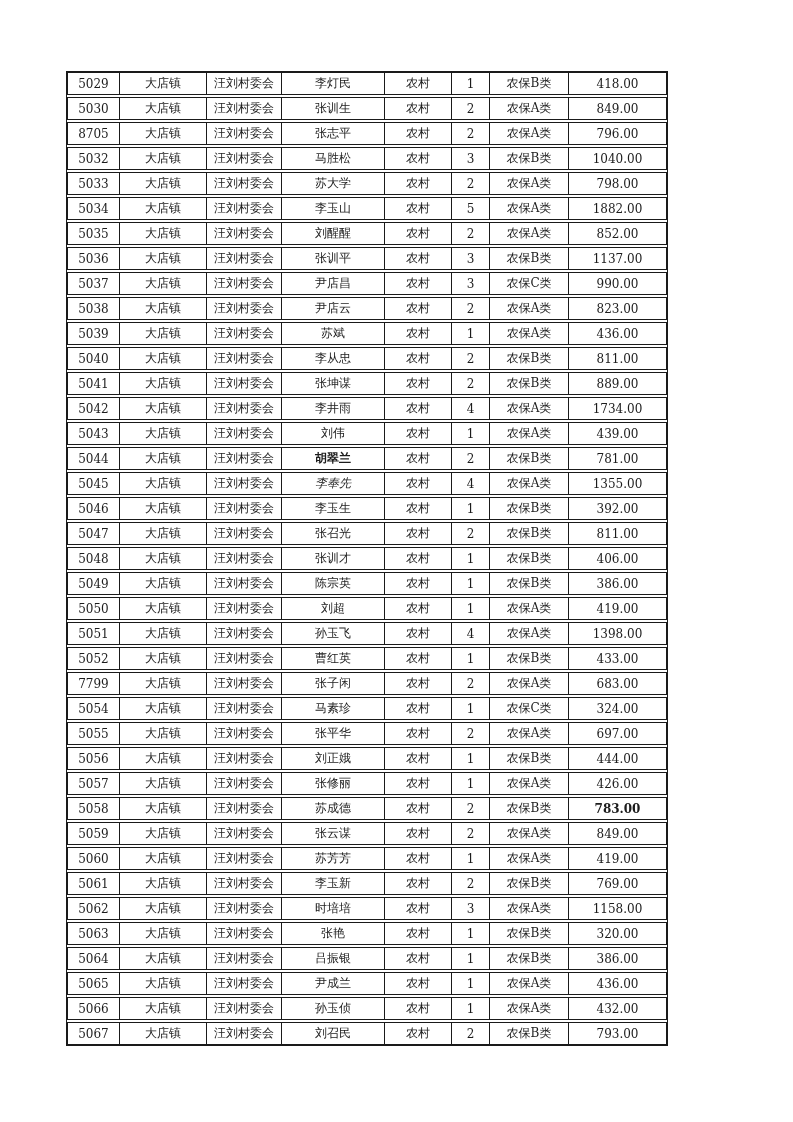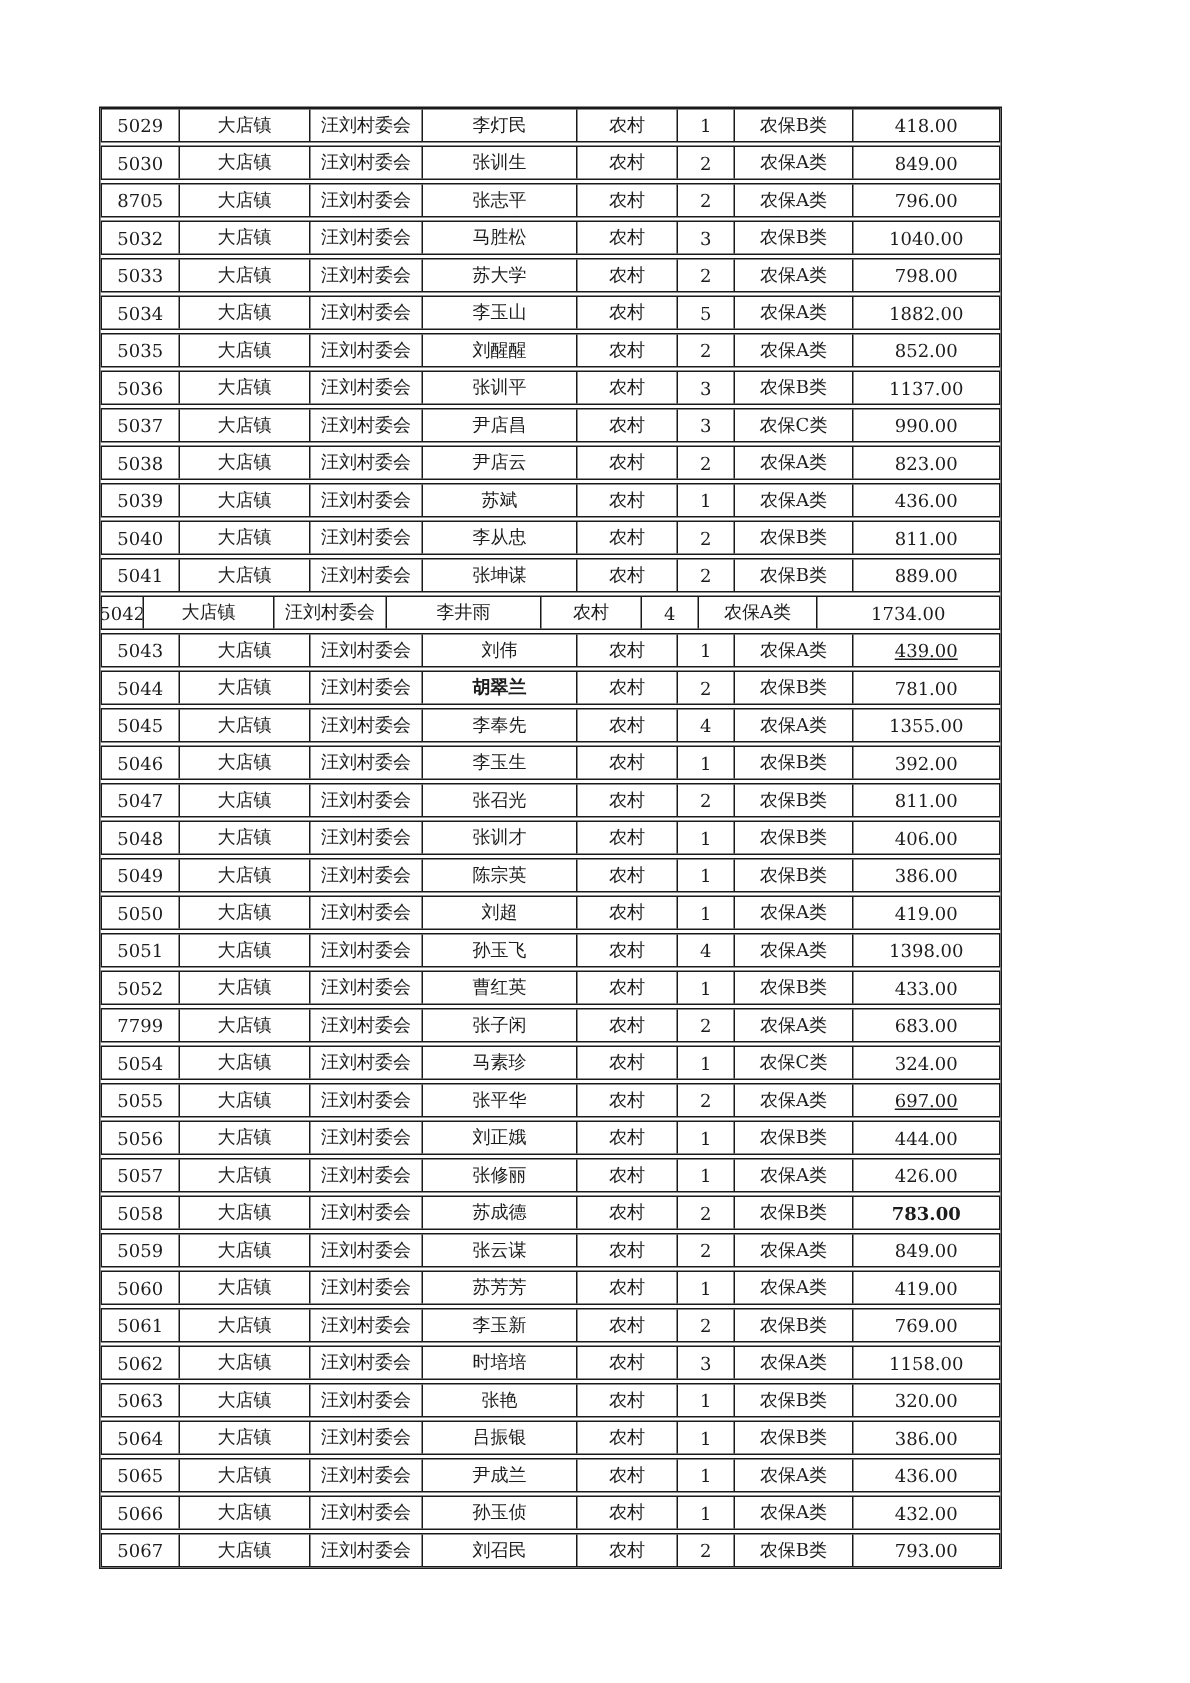--- a/index.html
+++ b/index.html
@@ -181,54 +181,54 @@
         <div class="t-cell" style="width: 52px;">5041</div>
         <div class="t-cell" style="width: 87px;">大店镇</div>
         <div class="t-cell" style="width: 75px;">汪刘村委会</div>
         <div class="t-cell" style="width: 103px;">张坤谋</div>
         <div class="t-cell" style="width: 67px;">农村</div>
         <div class="t-cell" style="width: 38px;">2</div>
         <div class="t-cell" style="width: 79px;">农保B类</div>
         <div class="t-cell" style="width: 97px;">889.00</div>
       </div>
       <div class="t-row">
-        <div class="t-cell" style="width: 28px;">5042</div>
+        <div class="t-cell" style="width: 52px;">5042</div>
         <div class="t-cell" style="width: 87px;">大店镇</div>
         <div class="t-cell" style="width: 75px;">汪刘村委会</div>
         <div class="t-cell" style="width: 103px;">李井雨</div>
         <div class="t-cell" style="width: 67px;">农村</div>
         <div class="t-cell" style="width: 38px;">4</div>
         <div class="t-cell" style="width: 79px;">农保A类</div>
         <div class="t-cell" style="width: 97px;">1734.00</div>
       </div>
       <div class="t-row">
         <div class="t-cell" style="width: 52px;">5043</div>
         <div class="t-cell" style="width: 87px;">大店镇</div>
         <div class="t-cell" style="width: 75px;">汪刘村委会</div>
         <div class="t-cell" style="width: 103px;">刘伟</div>
         <div class="t-cell" style="width: 67px;">农村</div>
         <div class="t-cell" style="width: 38px;">1</div>
         <div class="t-cell" style="width: 79px;">农保A类</div>
-        <div class="t-cell" style="width: 97px; text-decoration: underline;">439.00</div>
+        <div class="t-cell" style="width: 97px;">439.00</div>
       </div>
       <div class="t-row">
         <div class="t-cell" style="width: 52px;">5044</div>
         <div class="t-cell" style="width: 87px;">大店镇</div>
         <div class="t-cell" style="width: 75px;">汪刘村委会</div>
         <div class="t-cell" style="width: 103px; font-weight: bold;">胡翠兰</div>
         <div class="t-cell" style="width: 67px;">农村</div>
         <div class="t-cell" style="width: 38px;">2</div>
         <div class="t-cell" style="width: 79px;">农保B类</div>
         <div class="t-cell" style="width: 97px;">781.00</div>
       </div>
       <div class="t-row">
         <div class="t-cell" style="width: 52px;">5045</div>
         <div class="t-cell" style="width: 87px;">大店镇</div>
         <div class="t-cell" style="width: 75px;">汪刘村委会</div>
-        <div class="t-cell" style="width: 103px;">李奉先</div>
+        <div class="t-cell" style="width: 103px; font-style: italic;">李奉先</div>
         <div class="t-cell" style="width: 67px;">农村</div>
         <div class="t-cell" style="width: 38px;">4</div>
         <div class="t-cell" style="width: 79px;">农保A类</div>
         <div class="t-cell" style="width: 97px;">1355.00</div>
       </div>
       <div class="t-row">
         <div class="t-cell" style="width: 52px;">5046</div>
         <div class="t-cell" style="width: 87px;">大店镇</div>
         <div class="t-cell" style="width: 75px;">汪刘村委会</div>
         <div class="t-cell" style="width: 103px;">李玉生</div>
@@ -318,21 +318,21 @@
         <div class="t-cell" style="width: 97px;">324.00</div>
       </div>
       <div class="t-row">
         <div class="t-cell" style="width: 52px;">5055</div>
         <div class="t-cell" style="width: 87px;">大店镇</div>
         <div class="t-cell" style="width: 75px;">汪刘村委会</div>
         <div class="t-cell" style="width: 103px;">张平华</div>
         <div class="t-cell" style="width: 67px;">农村</div>
         <div class="t-cell" style="width: 38px;">2</div>
         <div class="t-cell" style="width: 79px;">农保A类</div>
-        <div class="t-cell" style="width: 97px; text-decoration: underline;">697.00</div>
+        <div class="t-cell" style="width: 97px;">697.00</div>
       </div>
       <div class="t-row">
         <div class="t-cell" style="width: 52px;">5056</div>
         <div class="t-cell" style="width: 87px;">大店镇</div>
         <div class="t-cell" style="width: 75px;">汪刘村委会</div>
         <div class="t-cell" style="width: 103px;">刘正娥</div>
         <div class="t-cell" style="width: 67px;">农村</div>
         <div class="t-cell" style="width: 38px;">1</div>
         <div class="t-cell" style="width: 79px;">农保B类</div>
         <div class="t-cell" style="width: 97px;">444.00</div>

